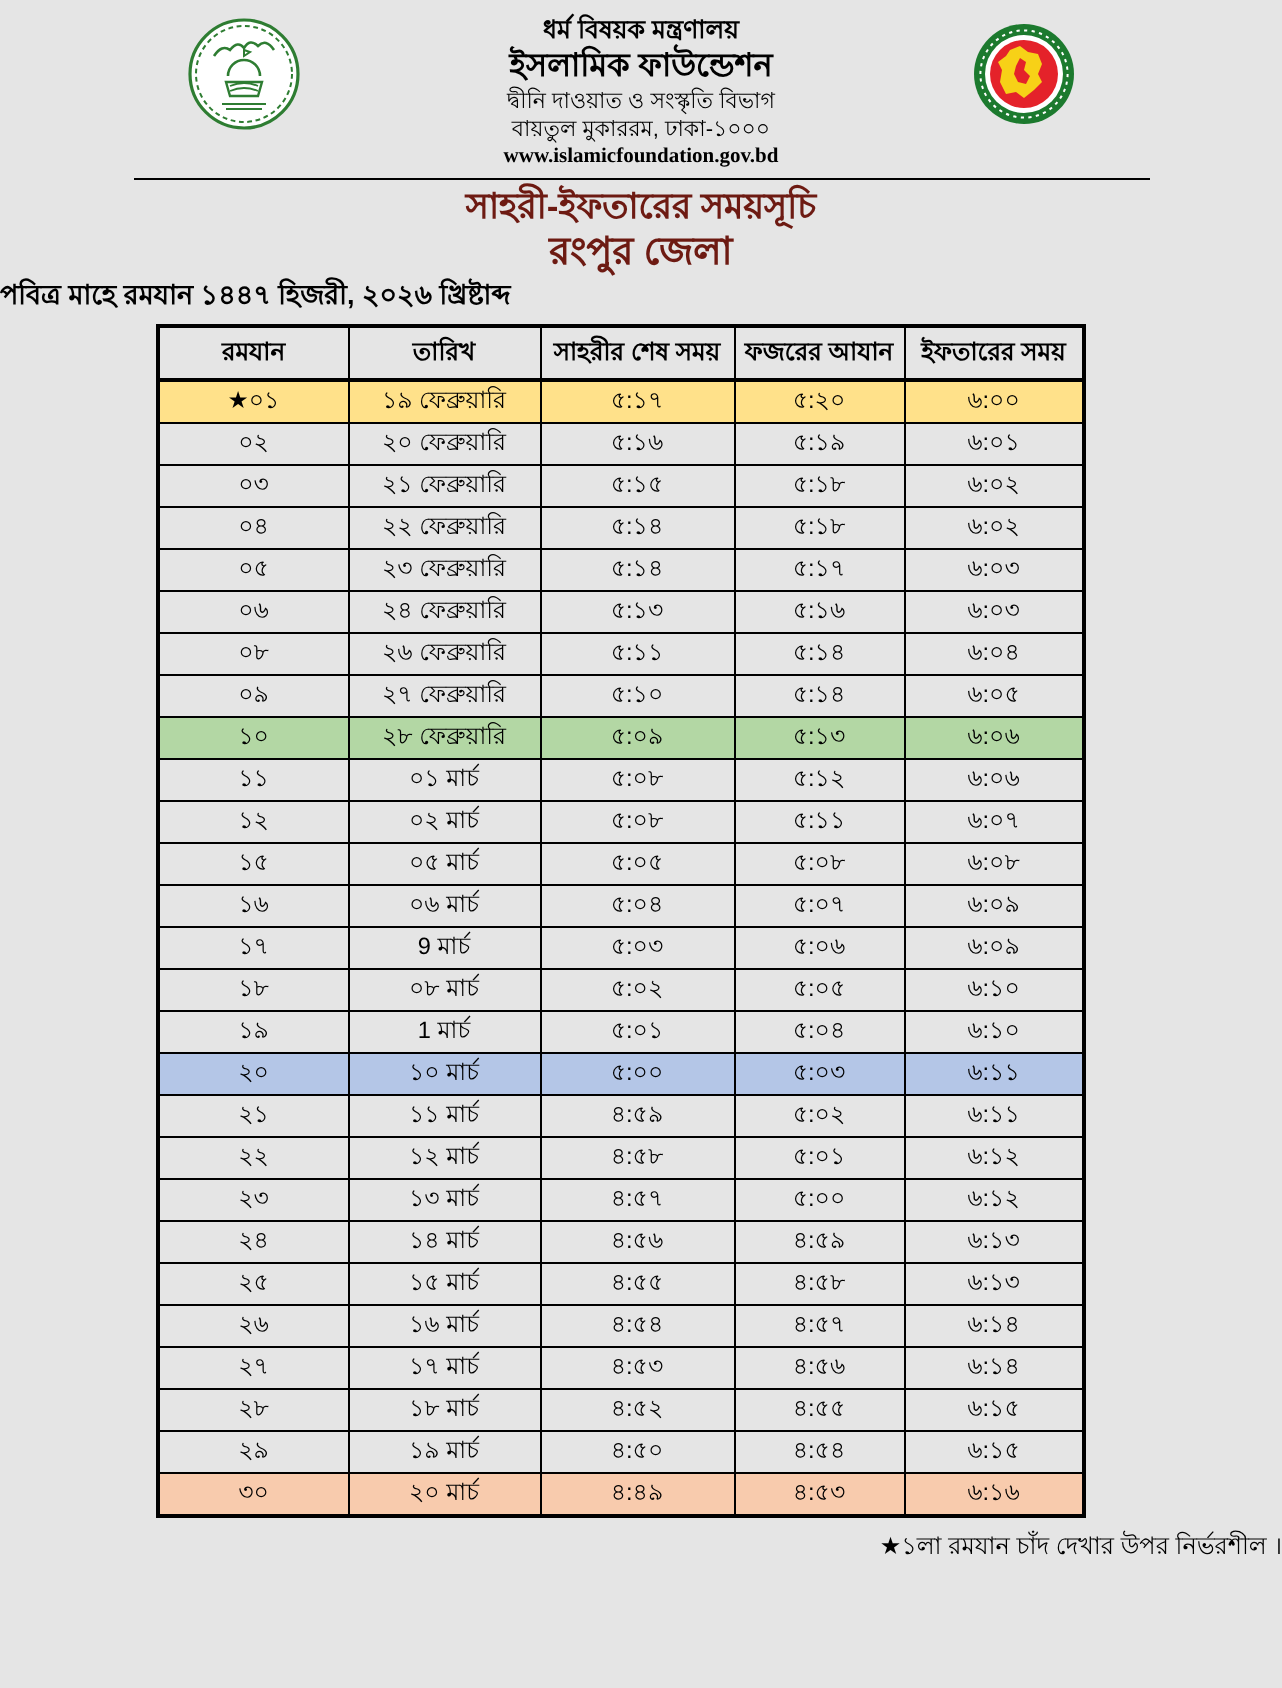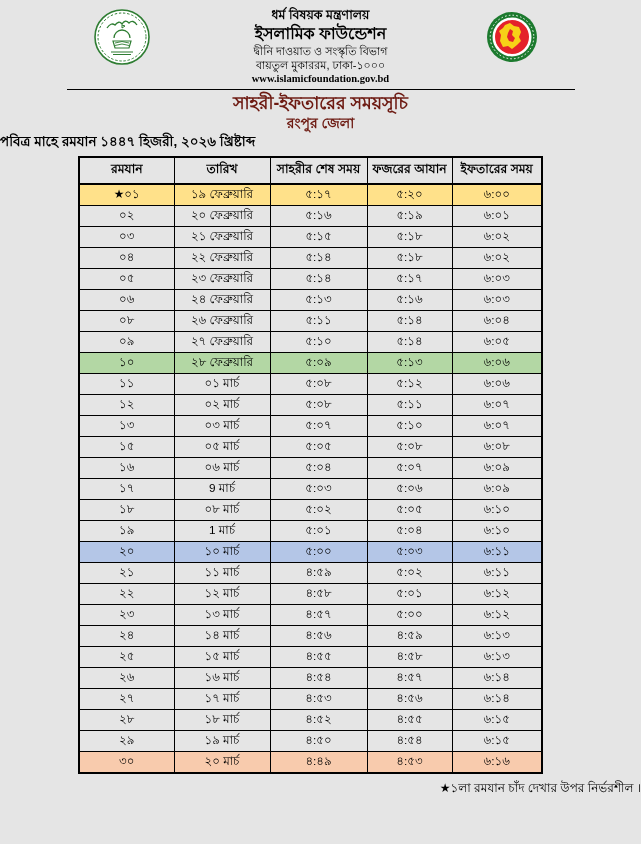--- a/index.html
+++ b/index.html
@@ -15,21 +15,21 @@
   .logo-left { left:93px; top:8px; }
   .logo-right { left:486px; top:11px; }
   .h-ministry { font-size:12.5px; font-weight:bold; line-height:1.25; }
   .h-org { font-size:16px; font-weight:bold; line-height:1.25; }
   .h-dept { font-size:11px; line-height:1.3; }
   .h-address { font-size:11px; line-height:1.3; }
   .h-web { font-size:10.5px; font-weight:bold; line-height:1.35; font-family:"Liberation Serif","DejaVu Serif",serif; }
   .divider { width:508px; margin:3px auto 0; border:0; border-top:1.7px solid #000; }
   
   .title-main { margin-top:3px; text-align:center; font-size:17.5px; font-weight:bold; color:#6d1a12; line-height:1.25; }
-  .title-district { text-align:center; font-size:14px; font-weight:bold; color:#6d1a12; line-height:1.25; }
+  .title-district { text-align:center; font-size:19px; font-weight:bold; color:#6d1a12; line-height:1.25; }
   .title-sub { text-align:left; font-size:13.5px; font-weight:bold; color:#000; line-height:1.35; }
   
   table.schedule {
     margin-left:78px; margin-top:5px; border-collapse:collapse; table-layout:fixed;
     width:463px; font-size:12px;
   }
   table.schedule th, table.schedule td {
     border:1.4px solid #000; text-align:center; vertical-align:middle;
     padding:0 2px; overflow:hidden; white-space:nowrap;
   }
@@ -169,27 +169,20 @@
           <td>৬:০৬</td>
         </tr>
         <tr>
           <td>১২</td>
           <td>০২ মার্চ</td>
           <td>৫:০৮</td>
           <td>৫:১১</td>
           <td>৬:০৭</td>
         </tr>
         <tr>
-          <td>১৩</td>
-          <td>০৩ মার্চ</td>
-          <td>৫:০৭</td>
-          <td>৫:১০</td>
-          <td>৬:০৭</td>
-        </tr>
-        <tr>
           <td>১৫</td>
           <td>০৫ মার্চ</td>
           <td>৫:০৫</td>
           <td>৫:০৮</td>
           <td>৬:০৮</td>
         </tr>
         <tr>
           <td>১৬</td>
           <td>০৬ মার্চ</td>
           <td>৫:০৪</td>

